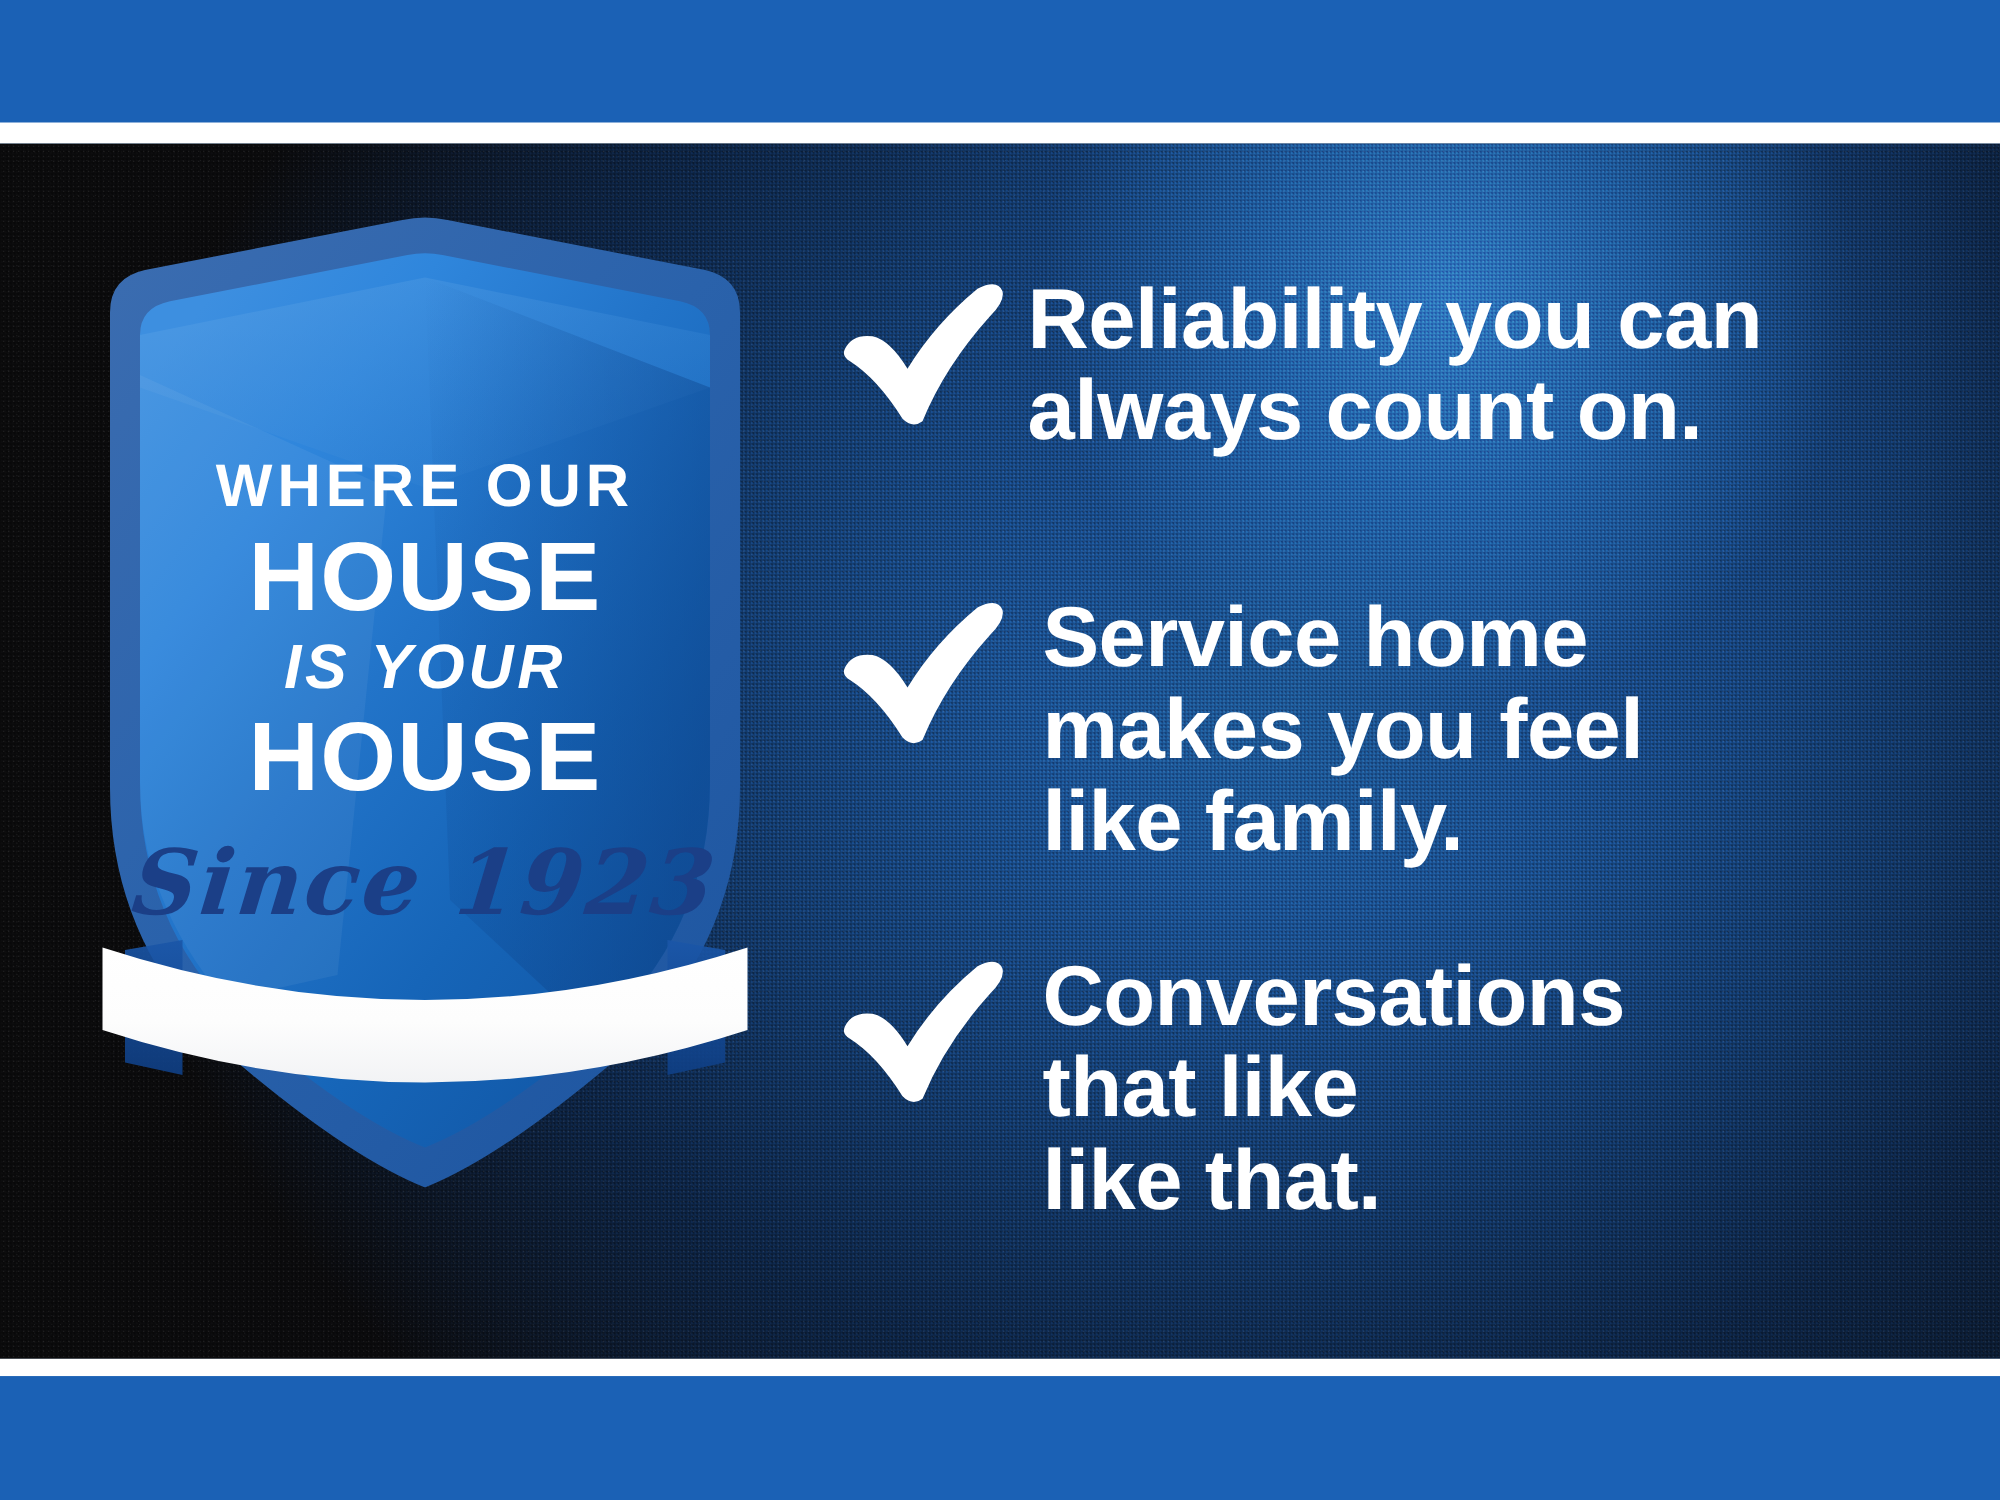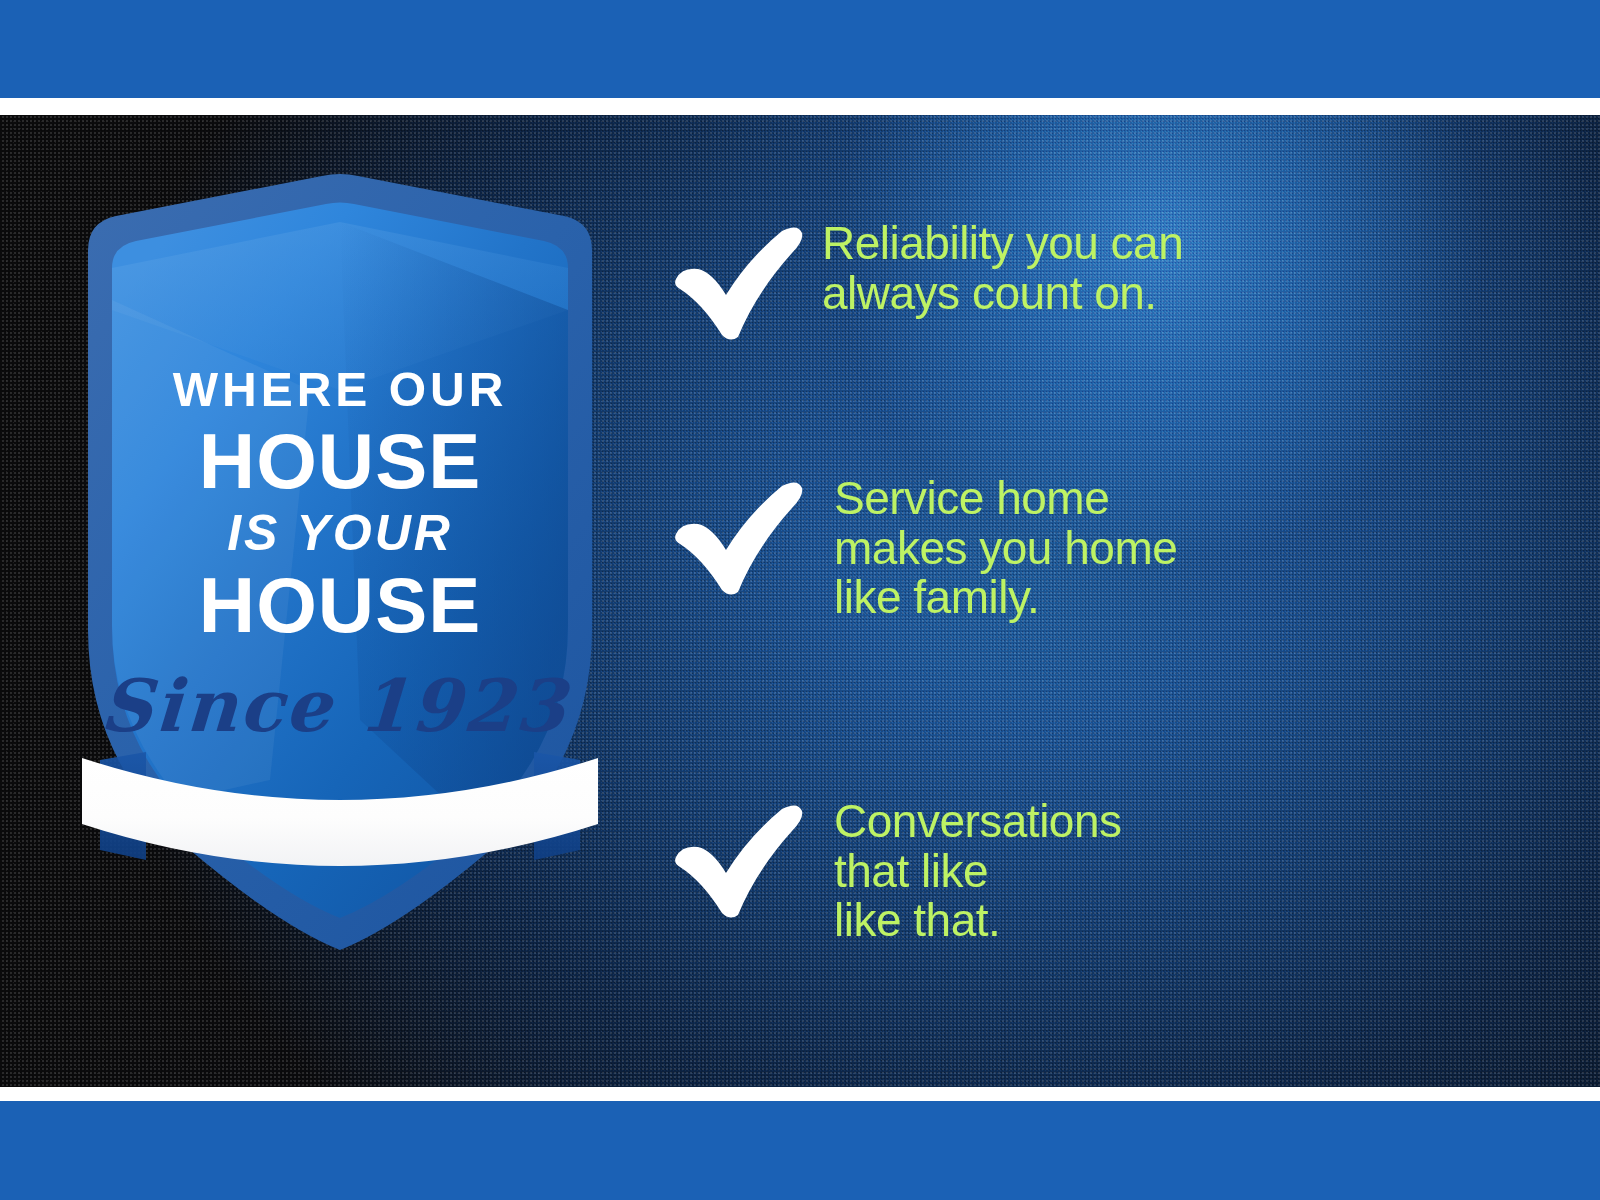--- a/index.html
+++ b/index.html
@@ -145,35 +145,35 @@
   
   .bullets {
     position:absolute; left:668px; top:115px; width:820px; height:972px;
   }
   .bullet {
     position:absolute; left:0; width:820px;
     display:flex; align-items:flex-start;
   }
   .bullet:nth-child(1) { top:100px; }
   .bullet:nth-child(2) { top:355px; }
-  .bullet:nth-child(3) { top:678px; }
+  .bullet:nth-child(3) { top:642px; }
 
   .check {
     flex:0 0 auto;
     width:140px; height:120px;
     margin-right:14px;
     margin-top:6px;
   }
   .check svg { display:block; }
 
   .b-text {
-    color:#bef264;
+    color:#ffffff;
     font-family:"Liberation Sans", sans-serif;
-    font-weight:normal;
-    font-size:46px;
+    font-weight:bold;
+    font-size:68px;
     line-height:1.08;
     letter-spacing:-0.5px;
     padding-top:4px;
   }
   .bullet:nth-child(1) .b-text { max-width:660px; }
   .bullet:nth-child(2) .b-text { max-width:560px; margin-left:12px; }
   .bullet:nth-child(3) .b-text { max-width:560px; margin-left:12px; }
 </style>
 </head>
 <body>
@@ -310,21 +310,21 @@
                    Q 130 2 134 12
                    Q 136 20 124 32
                    Q 88 72 70 116
                    Q 62 122 54 114
                    Q 34 82 12 68
                    Q 5 64 8 58 Z" fill="#ffffff"></path>
         </svg>
       </div>
       <div class="b-text">
         <div>Service home</div>
-        <div>makes you home</div>
+        <div>makes you feel</div>
         <div>like family.</div>
       </div>
     </div>
 
     <div class="bullet">
       <div class="check">
         <svg width="140" height="120" viewBox="0 0 140 120">
           <path d="M 8 58
                    Q 14 46 30 48
                    Q 44 51 58 74

